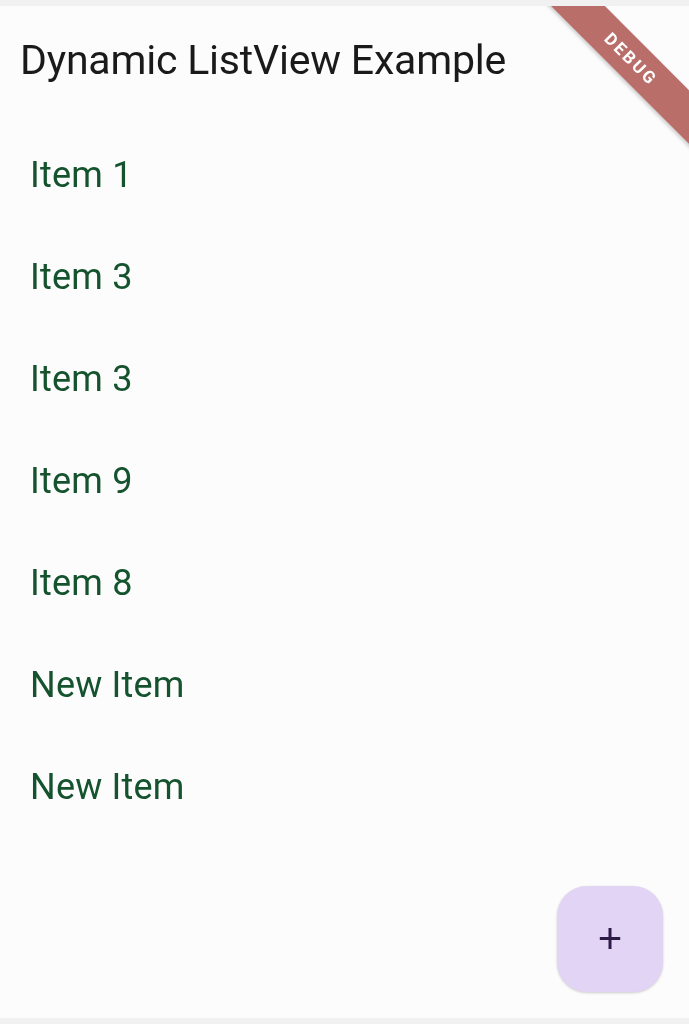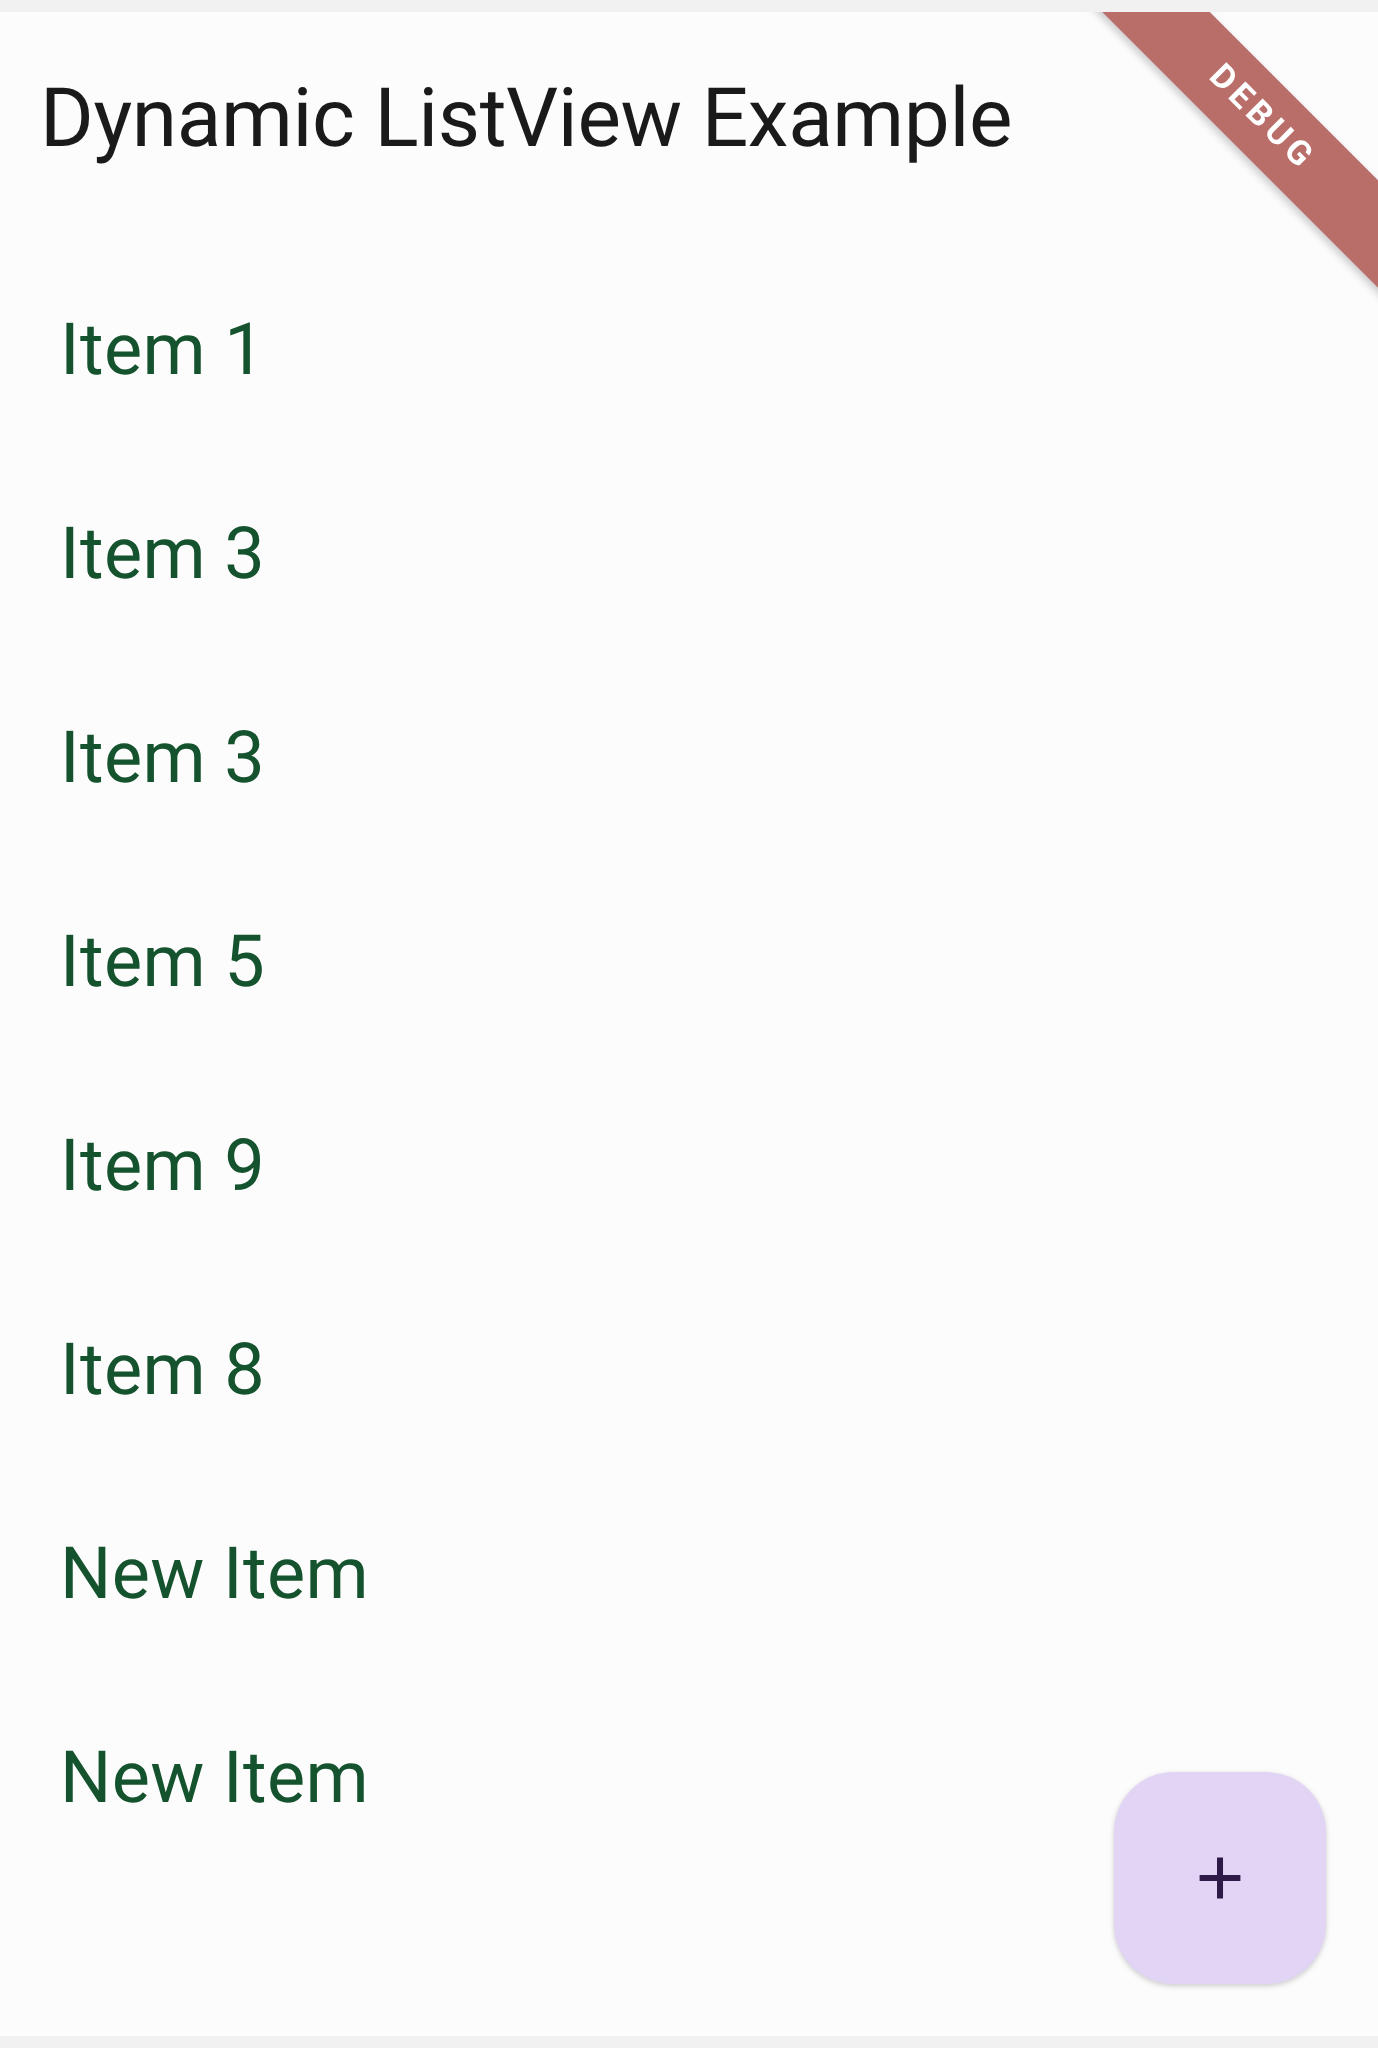--- a/index.html
+++ b/index.html
@@ -111,21 +111,20 @@
 <div class="app-container">
 
   <div class="app-bar">
     <h1 class="app-title">Dynamic ListView Example</h1>
   </div>
 
   <div class="list-view">
     <div class="list-item">Item 1</div>
     <div class="list-item">Item 3</div>
     <div class="list-item">Item 3</div>
-    <div class="list-item">Item 5</div>
     <div class="list-item">Item 9</div>
     <div class="list-item">Item 8</div>
     <div class="list-item">New Item</div>
     <div class="list-item">New Item</div>
   </div>
 
   <button class="fab">
     <span class="fab-icon">+</span>
   </button>
 

